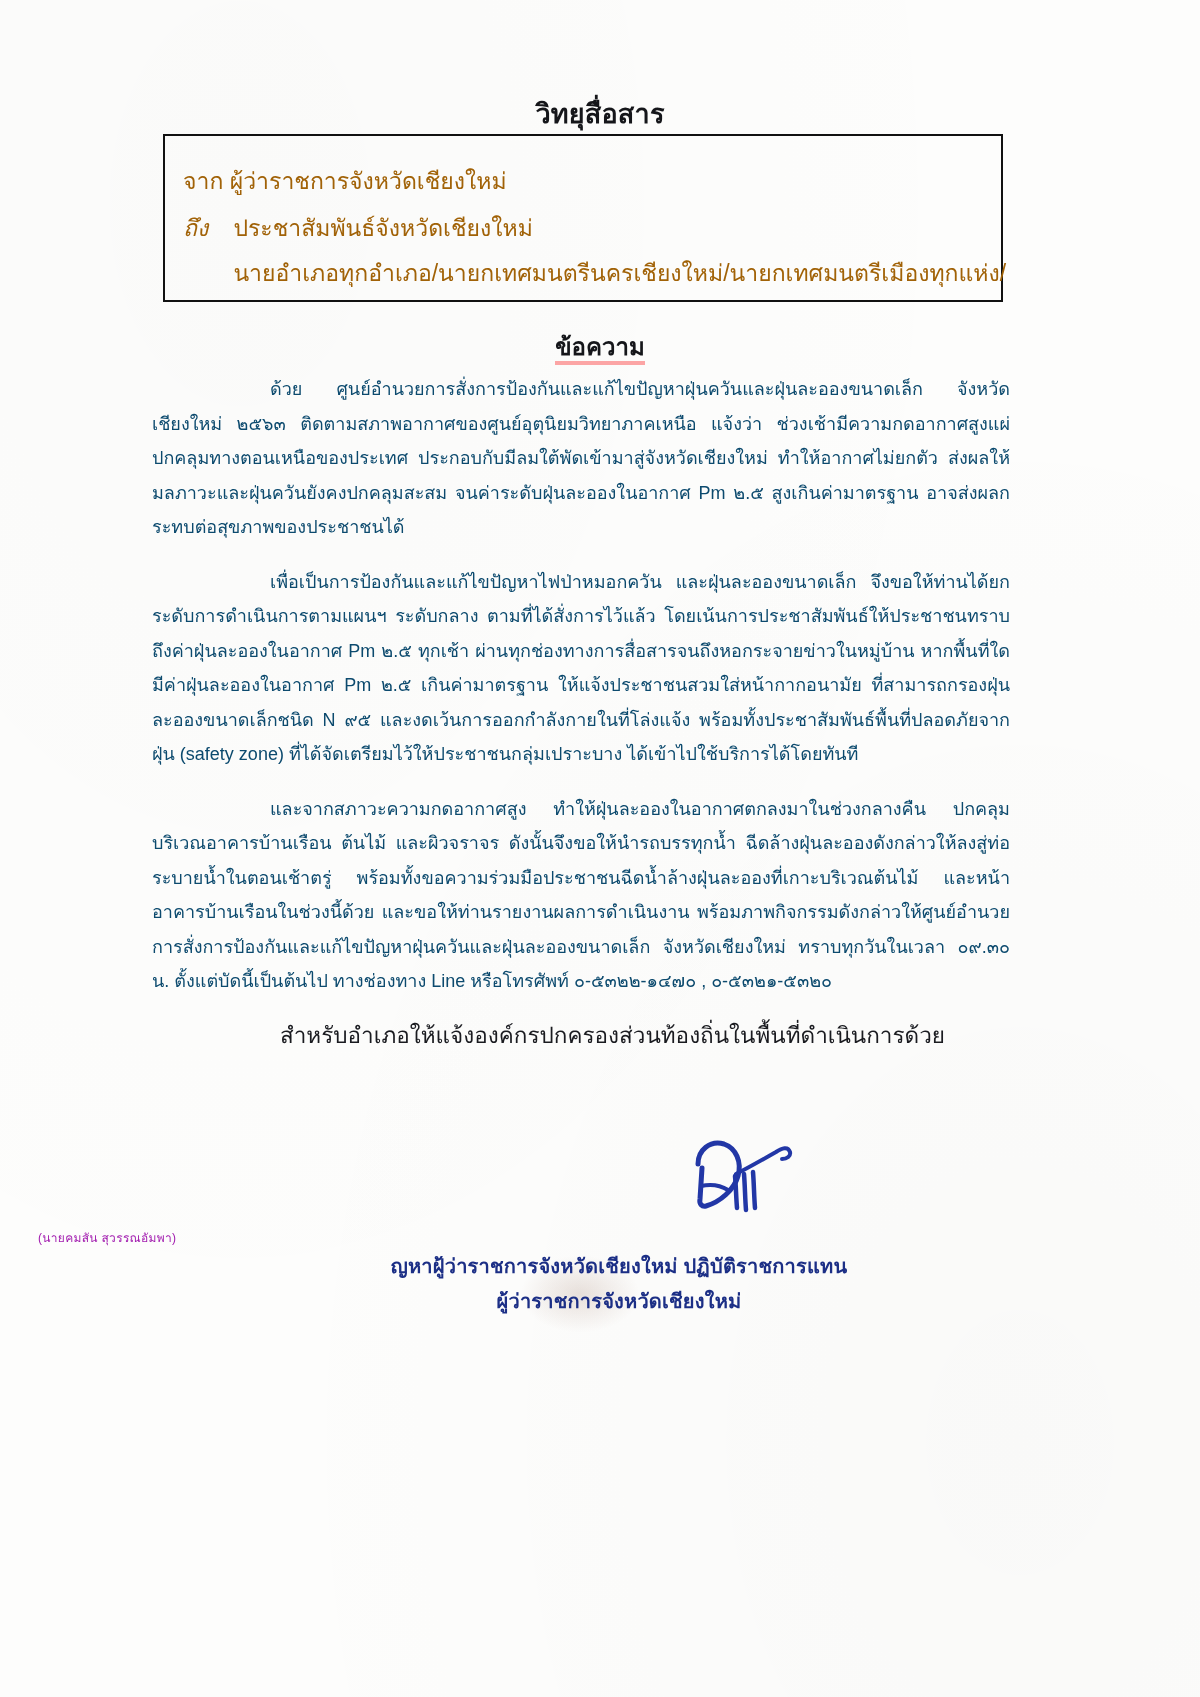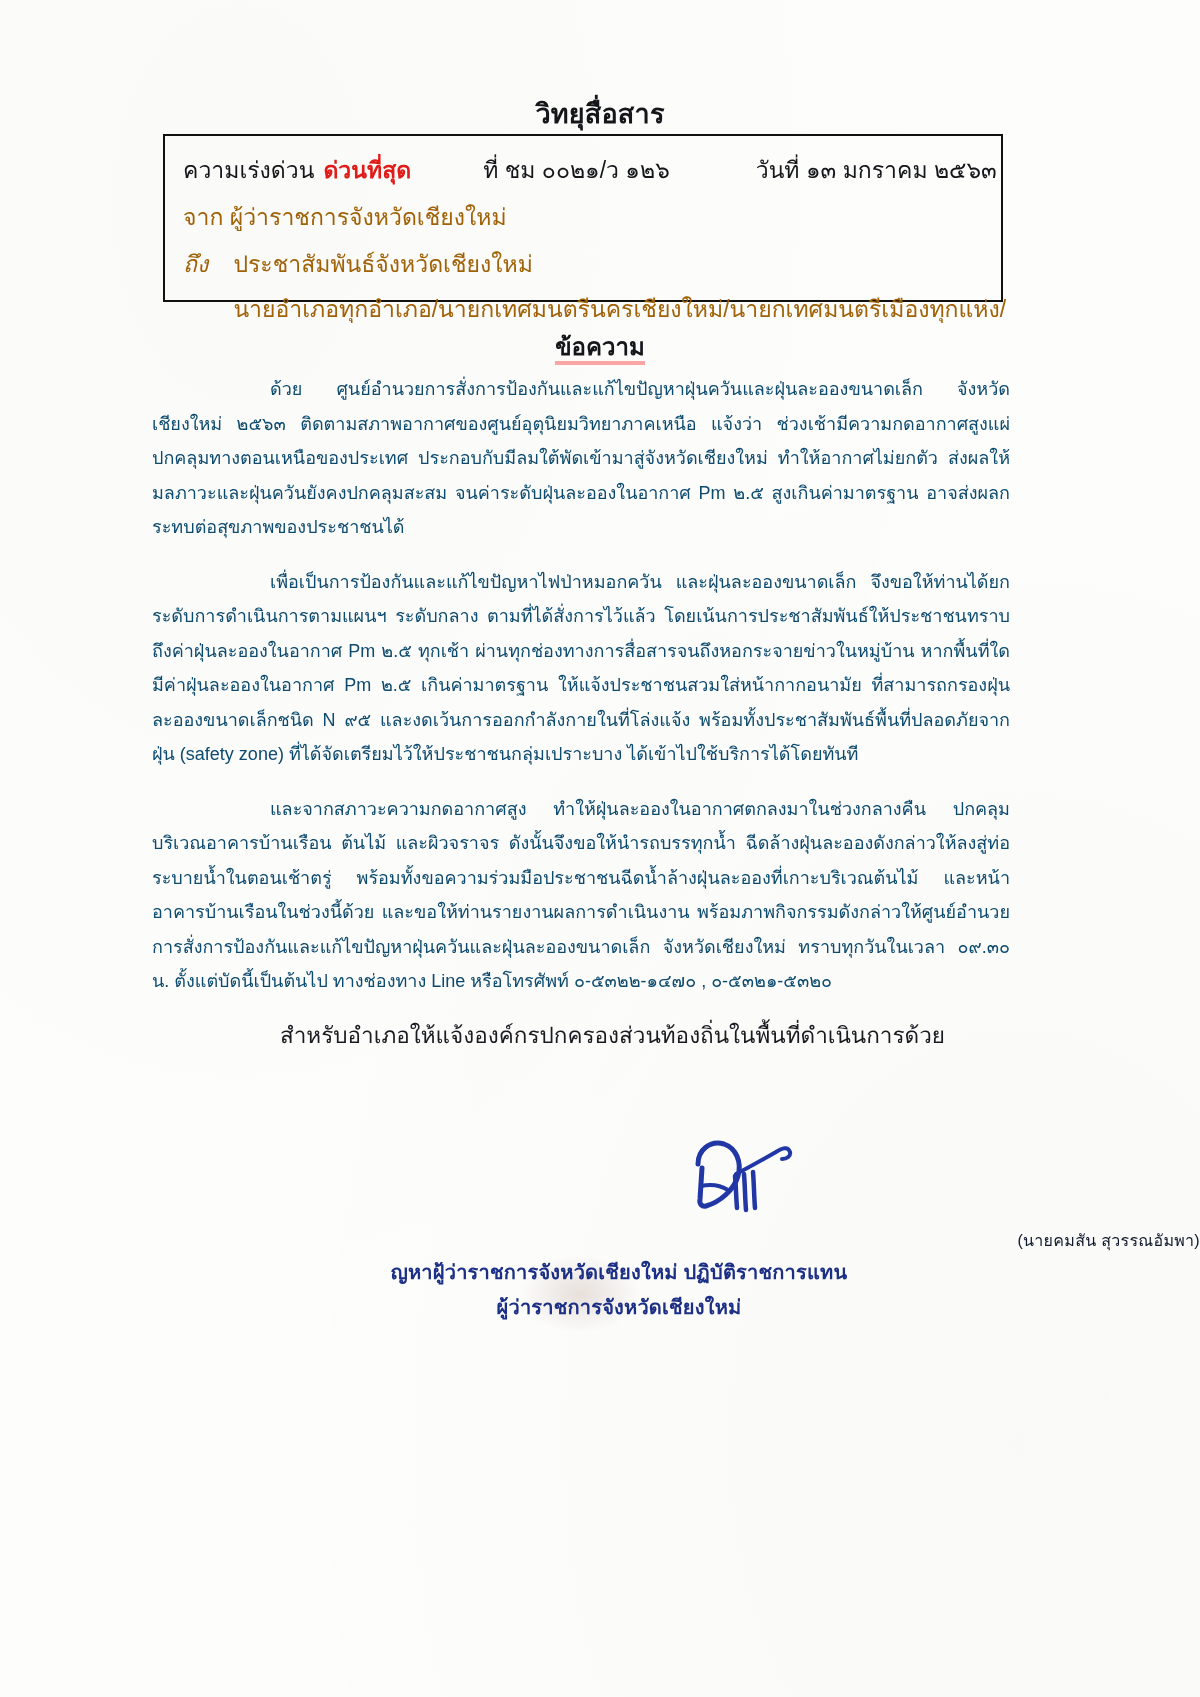--- a/index.html
+++ b/index.html
@@ -126,23 +126,23 @@
   .signature {
     position: relative;
     height: 108px;
   }
   .signature svg {
     position: absolute;
     left: 680px;
     top: 8px;
   }
   .sign-name {
-    text-align: right;
-    font-size: 16px;
-    color: #0f172a;
+    text-align: left;
+    font-size: 12px;
+    color: #a21caf;
     margin-left: 38px;
     letter-spacing: 0.3px;
   }
   .sign-pos1 {
     text-align: center;
     font-size: 20px;
     font-weight: bold;
     color: #1c2f86;
     margin-top: 3px;
     margin-left: 38px;
@@ -169,26 +169,20 @@
 </style>
 </head>
 <body>
 
 <div class="page">
   <div class="paper-tint"></div>
 
   <div class="doc-title">วิทยุสื่อสาร</div>
 
   <div class="header-box">
-    <div class="hdr-row1">
-      <span class="hdr-urgency-label">ความเร่งด่วน</span>
-      <span class="hdr-urgency-value">ด่วนที่สุด</span>
-      <span class="hdr-docno">ที่ ชม ๐๐๒๑/ว ๑๒๖</span>
-      <span class="hdr-date">วันที่ ๑๓ มกราคม ๒๕๖๓</span>
-    </div>
     <div class="hdr-row">
       <span class="lbl">จาก</span>
       <span>ผู้ว่าราชการจังหวัดเชียงใหม่</span>
     </div>
     <div class="hdr-row">
       <span class="hdr-to-label">ถึง</span>
       <span class="hdr-to-lines">
         <div>ประชาสัมพันธ์จังหวัดเชียงใหม่</div>
         <div>นายอำเภอทุกอำเภอ/นายกเทศมนตรีนครเชียงใหม่/นายกเทศมนตรีเมืองทุกแห่ง/</div>
       </span>

